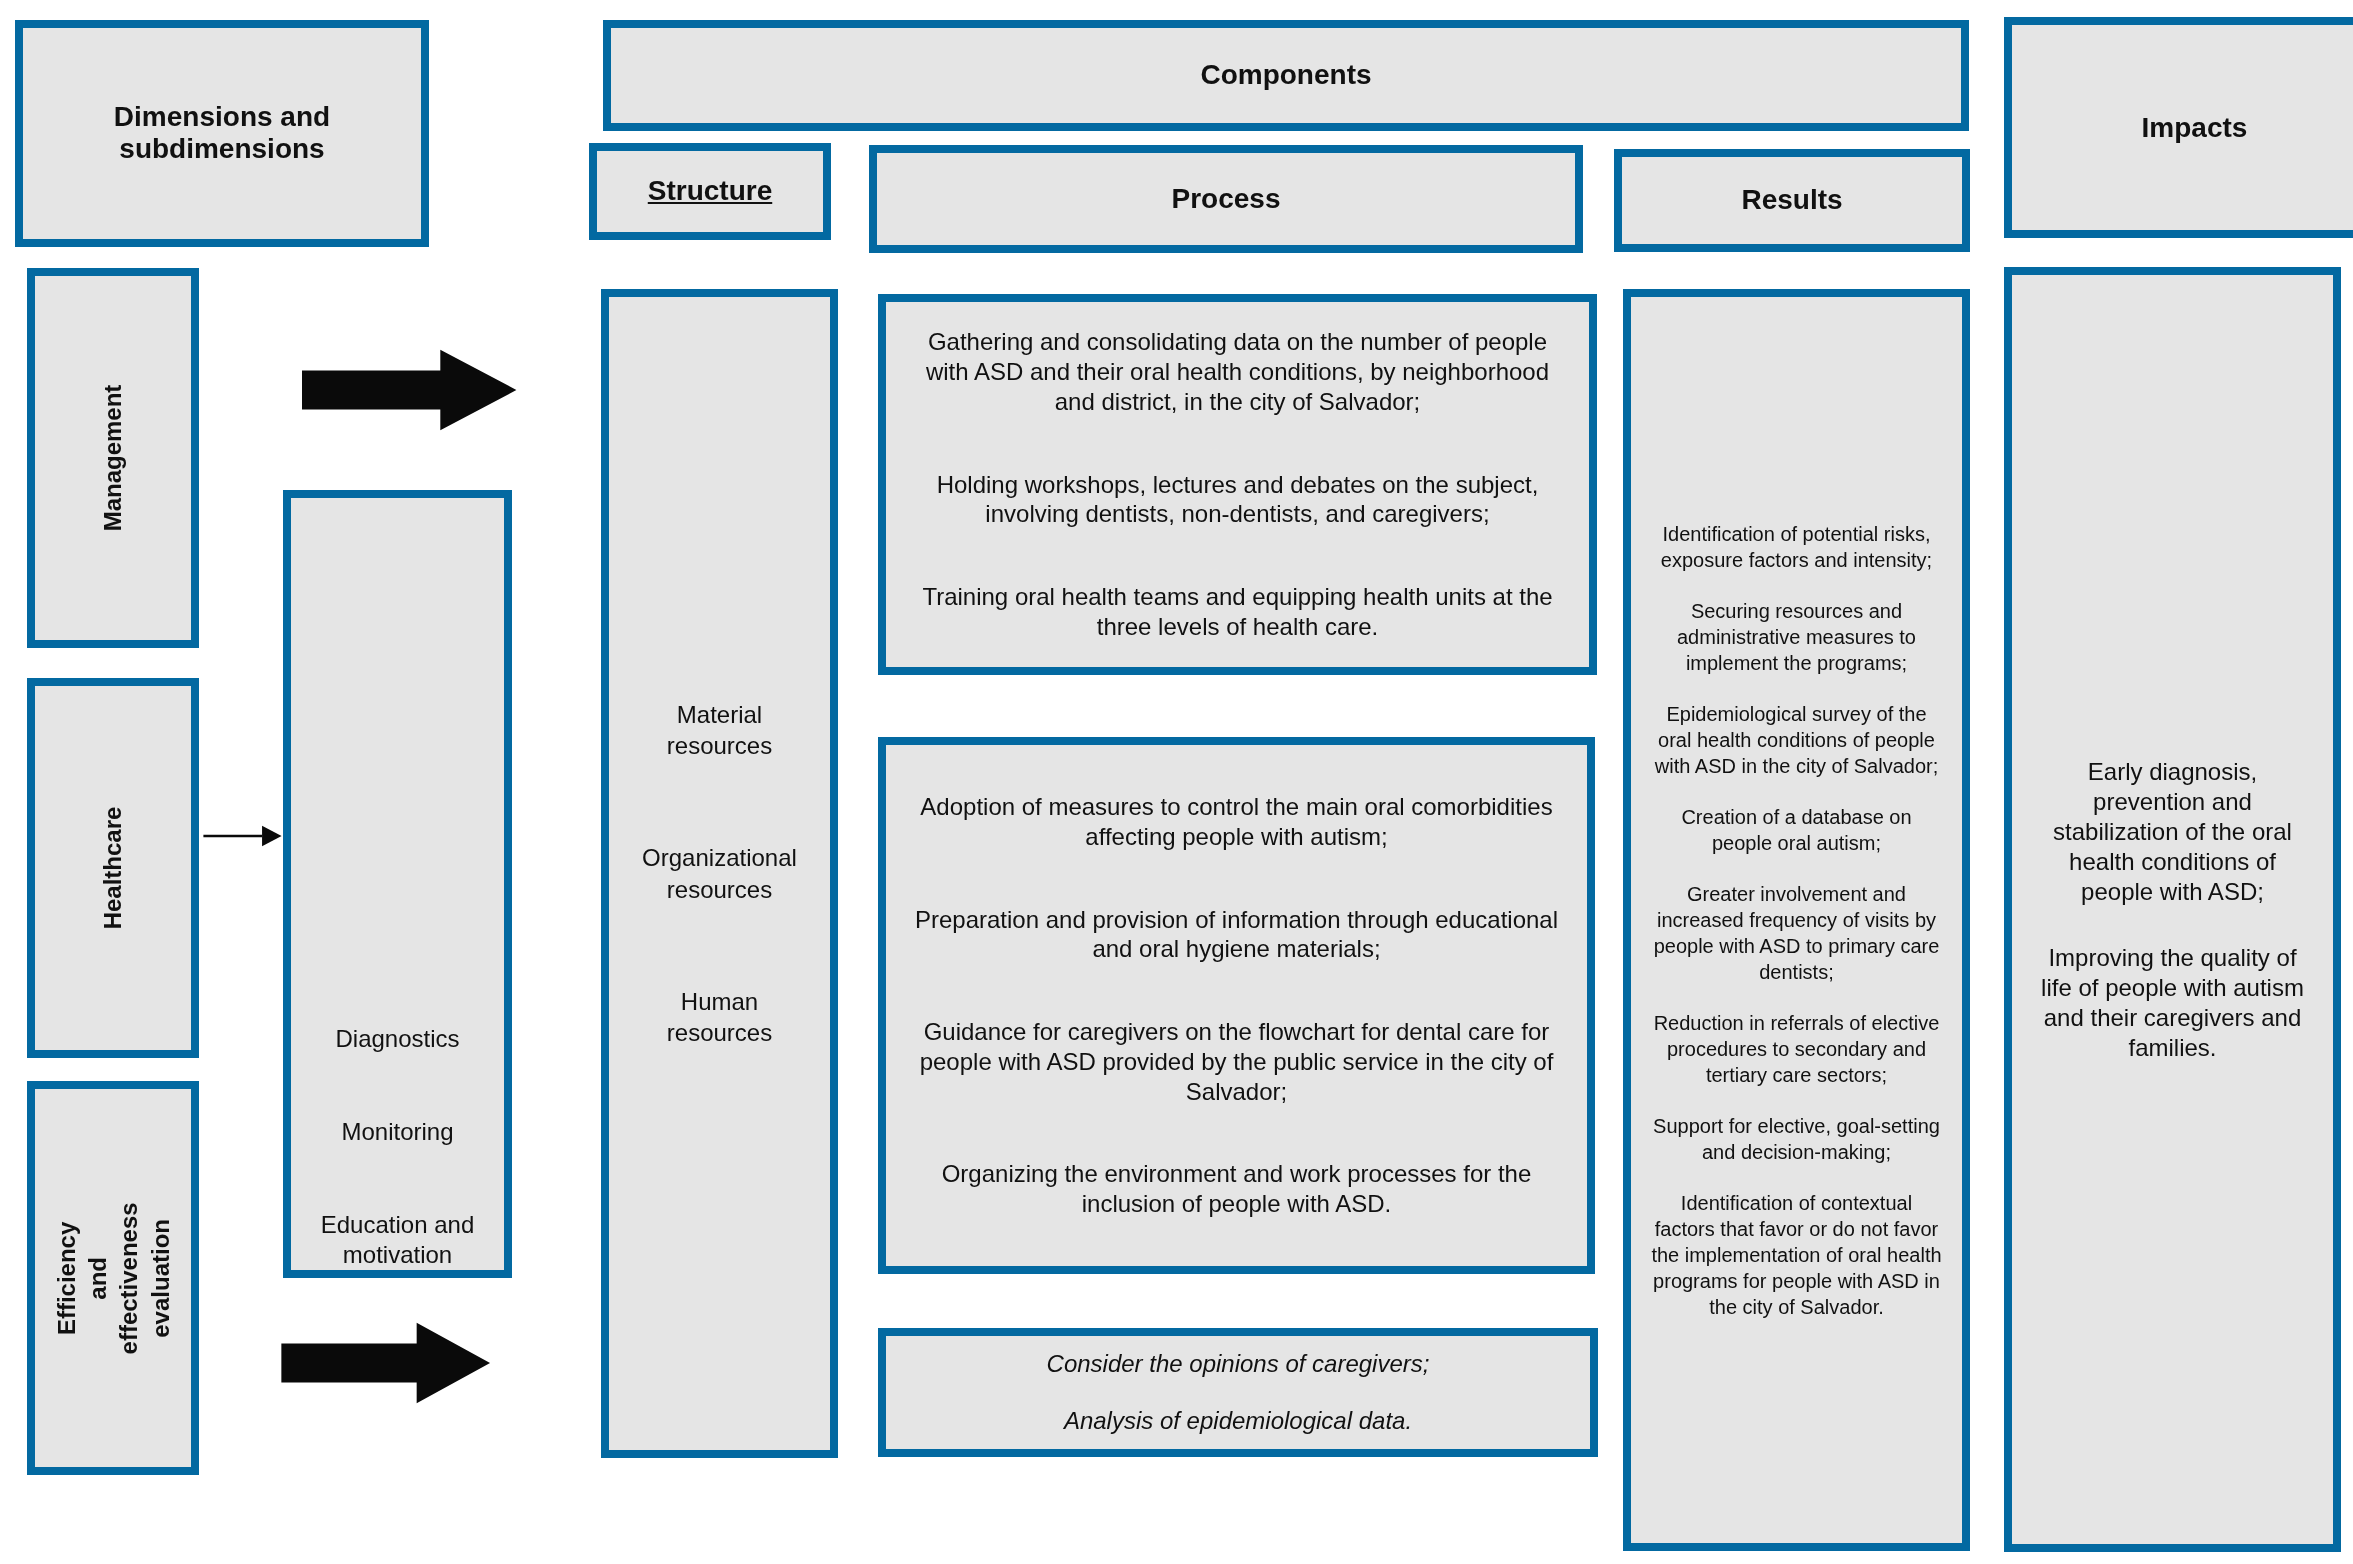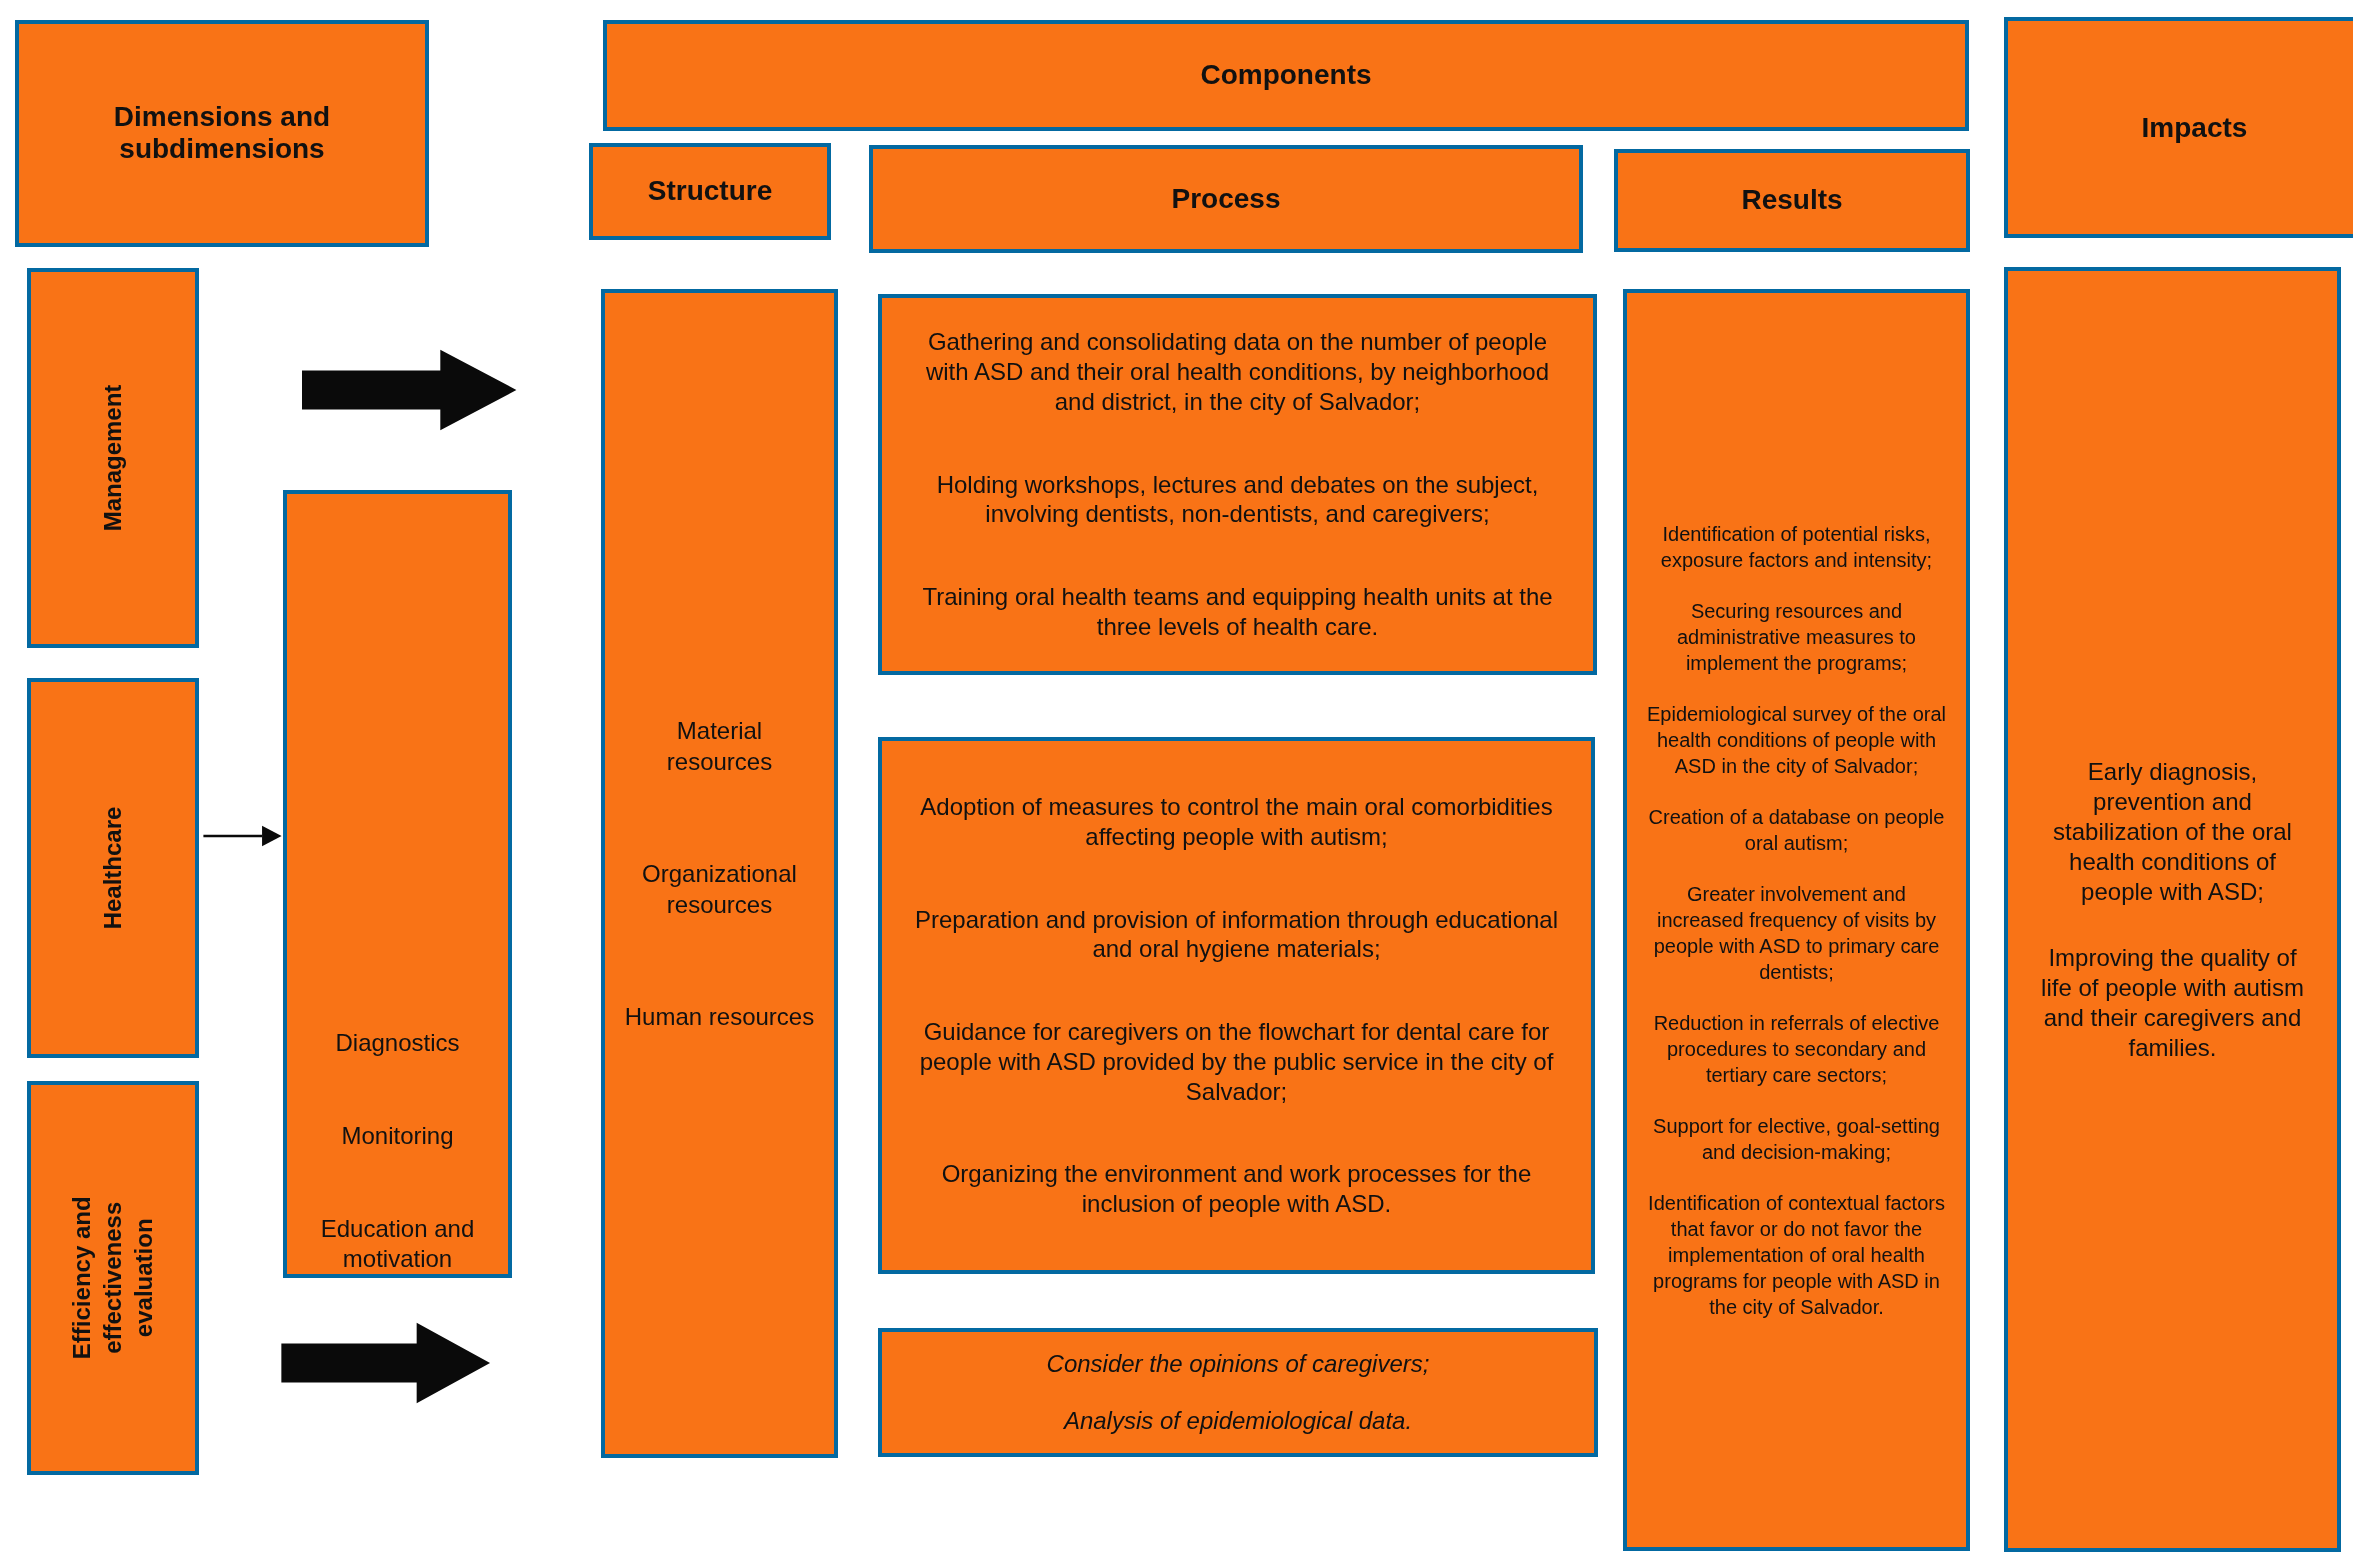--- a/index.html
+++ b/index.html
@@ -7,36 +7,36 @@
     position:relative;
     width:2354px;
     height:1565px;
     background:#ffffff;
     font-family:"Liberation Sans","DejaVu Sans",sans-serif;
     color:#111;
   }
   .box{
     position:absolute;
     box-sizing:border-box;
-    border:4px solid #0369a1;
-    background:#f97316;
+    border:8px solid #0369a1;
+    background:#e5e5e5;
     display:flex;
     align-items:center;
     justify-content:center;
   }
   .hdr{
     font-weight:bold;
     font-size:28px;
     text-align:center;
     line-height:1.15;
   }
   
   .dims-hdr{left:15px;top:19.6px;width:414px;height:227px;}
   .components-hdr{left:603px;top:19.6px;width:1366px;height:111px;}
-  .structure-hdr{left:589px;top:143px;width:242px;height:97px;}
+  .structure-hdr{left:589px;top:143px;width:242px;height:97px;text-decoration:underline;}
   .process-hdr{left:869px;top:145px;width:714px;height:108px;}
   .results-hdr{left:1614px;top:149px;width:356px;height:103px;}
   .impacts-hdr{left:2004px;top:17.3px;width:381px;height:221px;}
 
   
   .management-box{left:27px;top:268px;width:172px;height:380px;}
   .healthcare-box{left:27px;top:678px;width:172px;height:380px;}
   .evaluation-box{left:27px;top:1081px;width:172px;height:394px;}
   .vtext{
     transform:rotate(-90deg);

